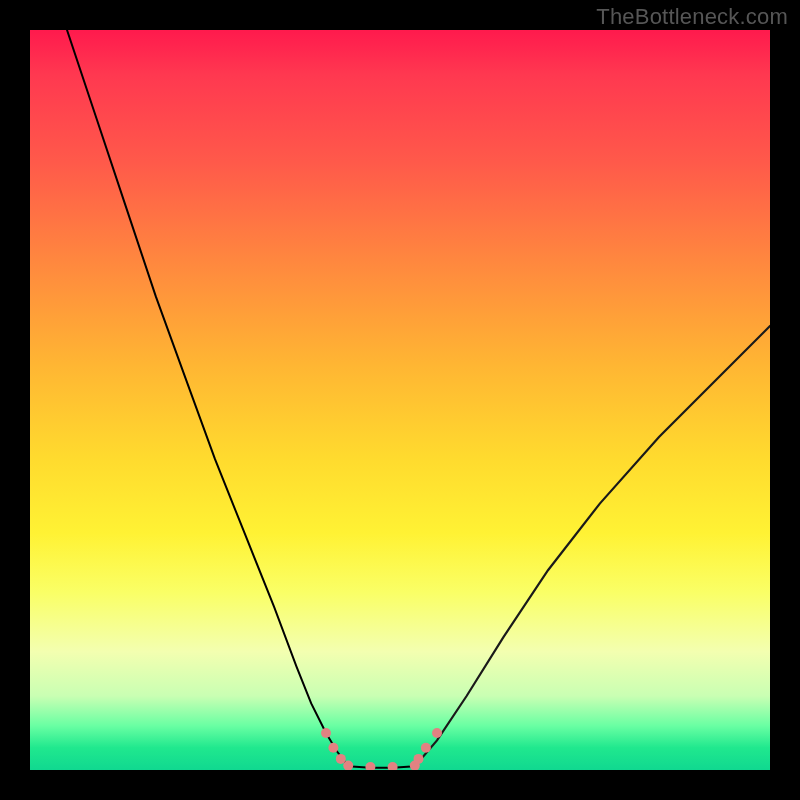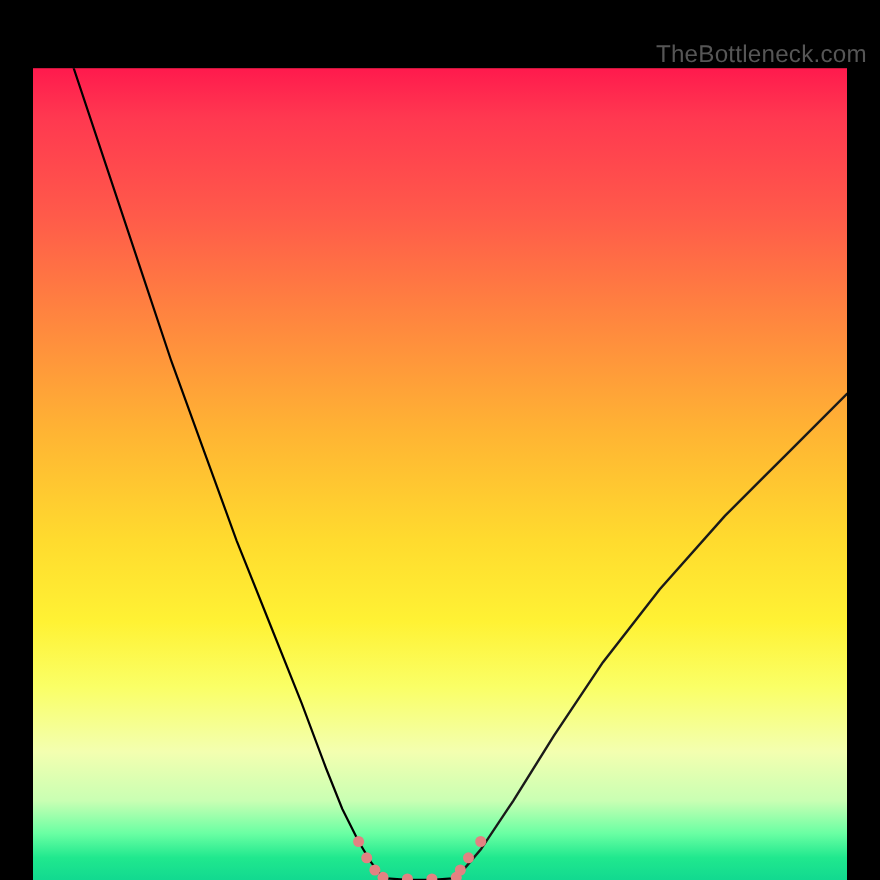--- a/index.html
+++ b/index.html
@@ -2,21 +2,20 @@
 <html><head>
 <meta charset="utf-8">
 <style>
   * { margin: 0; padding: 0; box-sizing: border-box; }
   html, body { width: 800px; height: 800px; overflow: hidden; background: #000; }
   .frame {
     position: relative;
     width: 800px;
     height: 576px;
     background: #000;
-    margin-top: 32px;
   }
   .watermark {
     position: absolute;
     top: 4px;
     right: 12px;
     font-family: Arial, Helvetica, sans-serif;
     font-size: 22px;
     font-weight: 500;
     color: #565656;
     letter-spacing: 0.2px;

